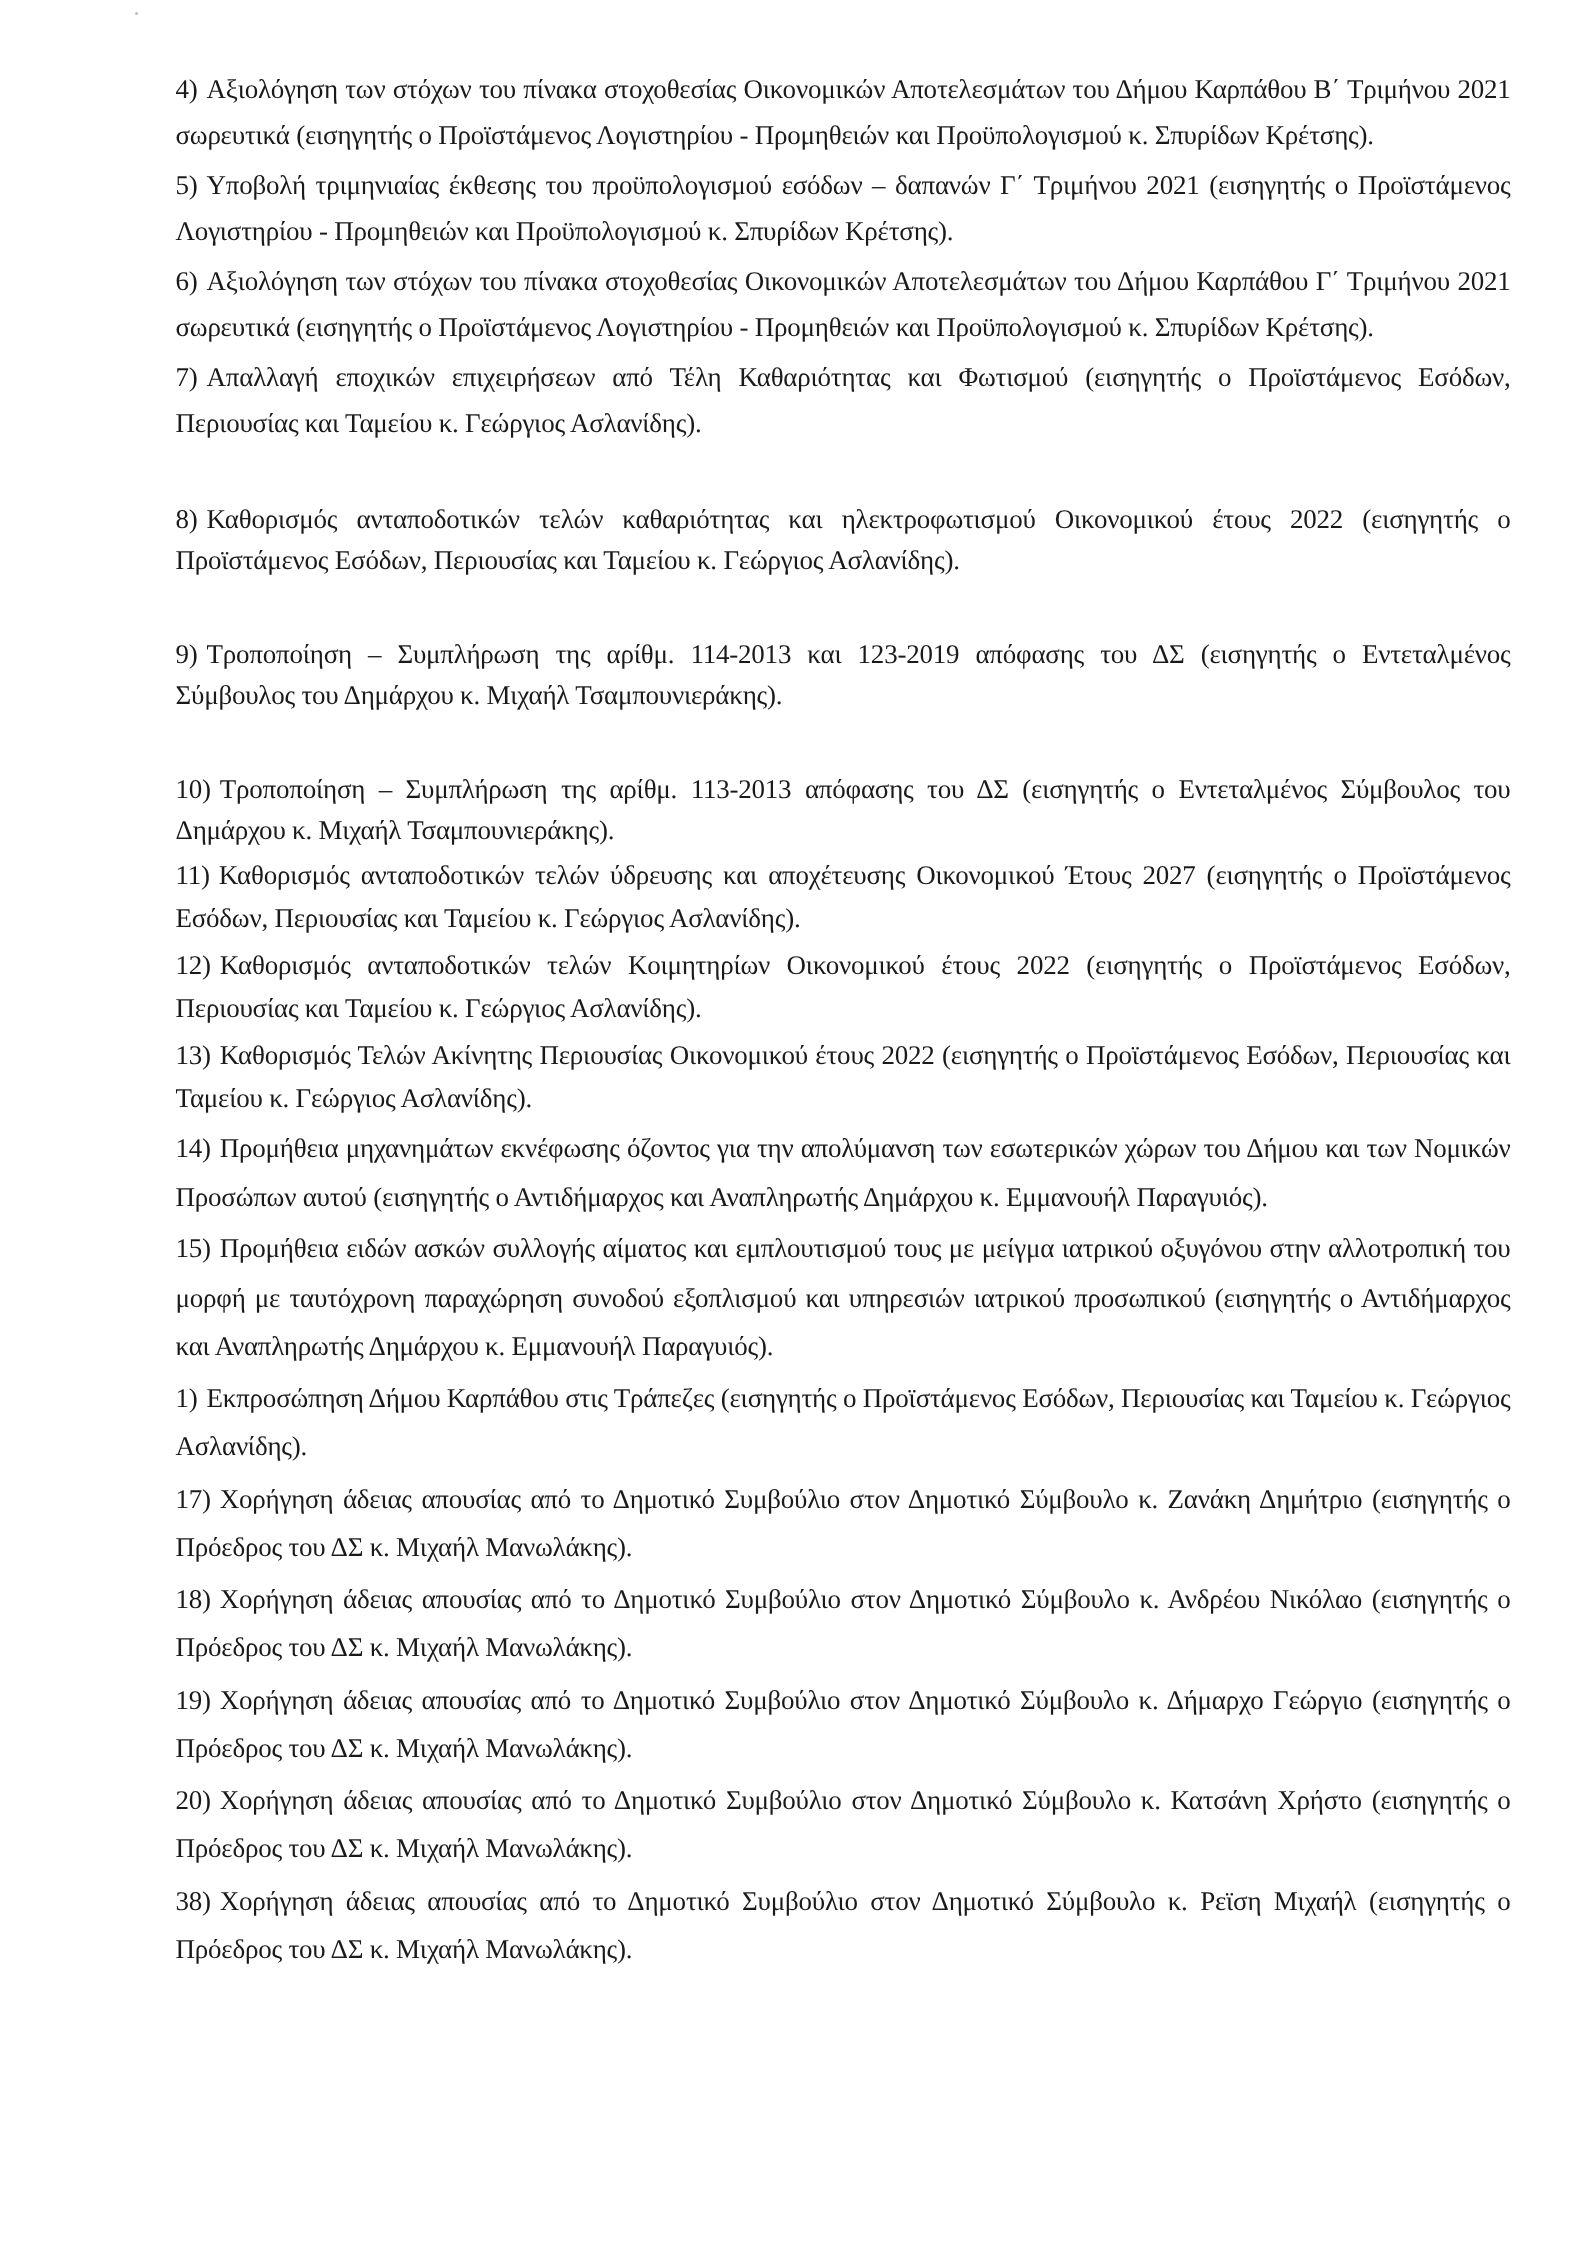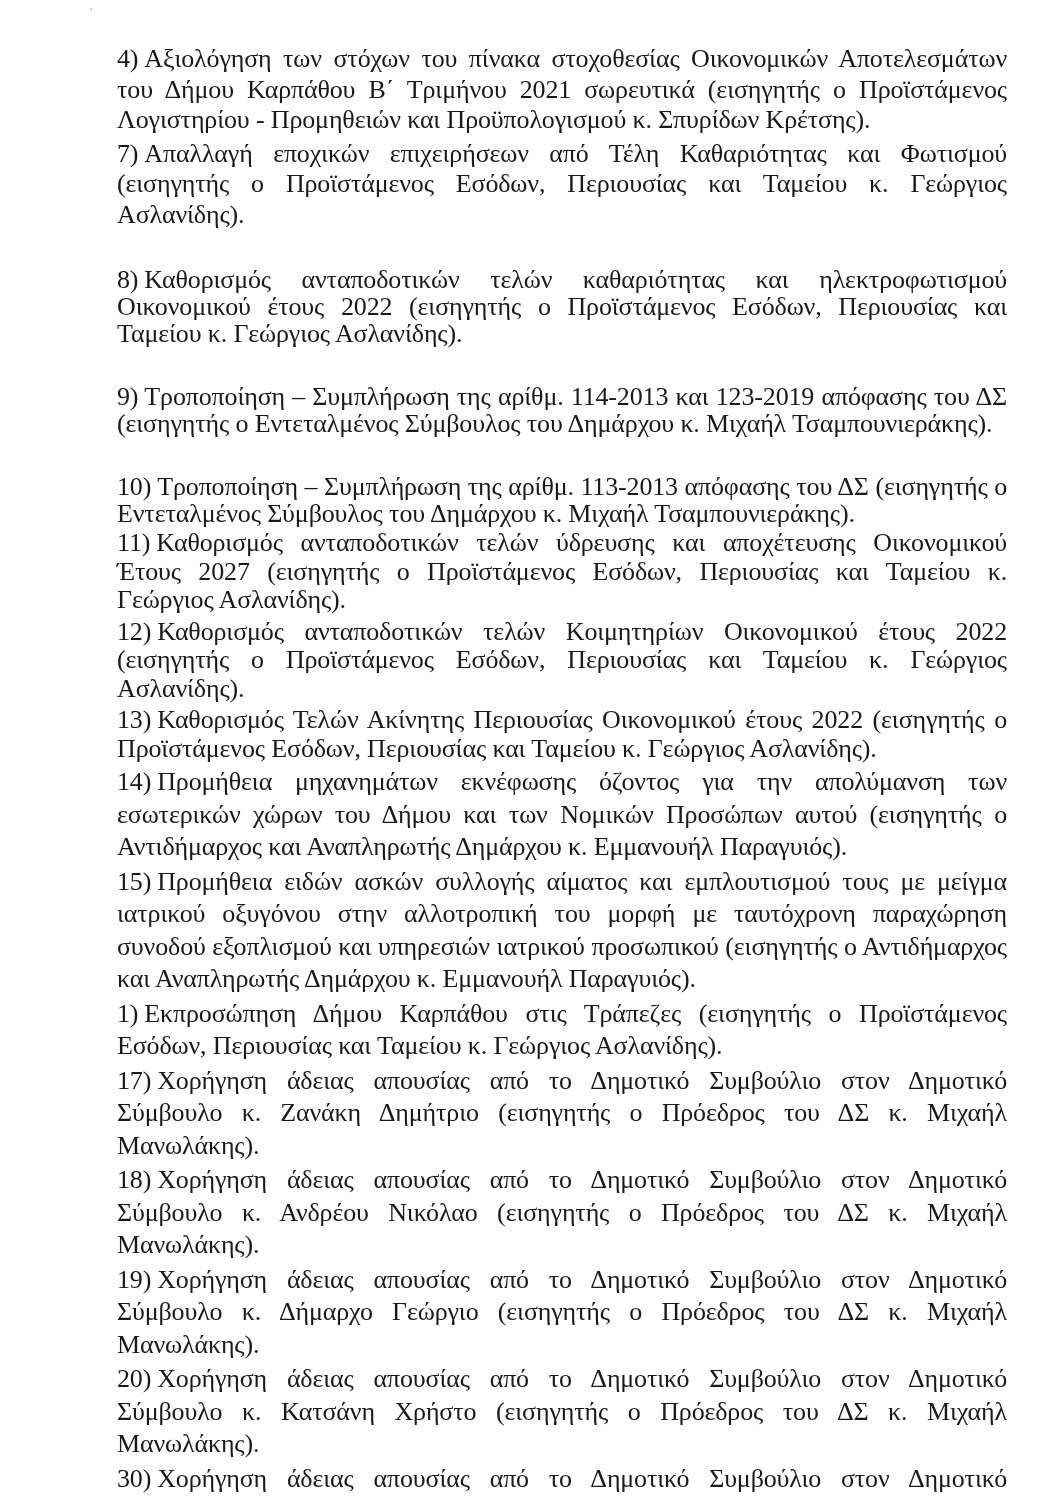--- a/index.html
+++ b/index.html
@@ -15,21 +15,21 @@
       font-family: "Liberation Serif", "DejaVu Serif", serif;
       color: #1a1a1a;
     }
     .page {
       position: absolute;
       left: 117px;
       top: 44px;
       width: 890px;
     }
     .item {
-      font-size: 26px;
+      font-size: 18px;
       line-height: 30.5px;
       text-align: justify;
       margin: 0 0 3px 0;
       letter-spacing: -0.15px;
     }
     .item.gap-before {
       margin-top: 20px;
     }
     .item.tight {
       line-height: 27px;
@@ -57,28 +57,30 @@
       border-radius: 1px;
     }
   </style>
 </head>
 <body>
 
 <div class="speck"></div>
 
 <div class="page">
   <p class="item"><span class="num">4)</span><span>Αξιολόγηση των στόχων του πίνακα στοχοθεσίας Οικονομικών Αποτελεσμάτων του Δήμου Καρπάθου Β΄ Τριμήνου 2021 σωρευτικά (εισηγητής ο Προϊστάμενος Λογιστηρίου - Προμηθειών και Προϋπολογισμού κ. Σπυρίδων Κρέτσης).</span></p>
+  <p class="item"><span class="num">5)</span><span>Υποβολή τριμηνιαίας έκθεσης του προϋπολογισμού εσόδων – δαπανών Γ΄ Τριμήνου 2021 (εισηγητής ο Προϊστάμενος Λογιστηρίου - Προμηθειών και Προϋπολογισμού κ. Σπυρίδων Κρέτσης).</span></p>
+  <p class="item"><span class="num">6)</span><span>Αξιολόγηση των στόχων του πίνακα στοχοθεσίας Οικονομικών Αποτελεσμάτων του Δήμου Καρπάθου Γ΄ Τριμήνου 2021 σωρευτικά (εισηγητής ο Προϊστάμενος Λογιστηρίου - Προμηθειών και Προϋπολογισμού κ. Σπυρίδων Κρέτσης).</span></p>
   <p class="item"><span class="num">7)</span><span>Απαλλαγή εποχικών επιχειρήσεων από Τέλη Καθαριότητας και Φωτισμού (εισηγητής ο Προϊστάμενος Εσόδων, Περιουσίας και Ταμείου κ. Γεώργιος Ασλανίδης).</span></p>
   <p class="item tight gap-before"><span class="num">8)</span><span>Καθορισμός ανταποδοτικών τελών καθαριότητας και ηλεκτροφωτισμού Οικονομικού έτους 2022 (εισηγητής ο Προϊστάμενος Εσόδων, Περιουσίας και Ταμείου κ. Γεώργιος Ασλανίδης).</span></p>
   <p class="item tight"><span class="num">9)</span><span>Τροποποίηση – Συμπλήρωση της αρίθμ. 114-2013 και 123-2019 απόφασης του ΔΣ (εισηγητής ο Εντεταλμένος Σύμβουλος του Δημάρχου κ. Μιχαήλ Τσαμπουνιεράκης).</span></p>
   <p class="item tight"><span class="num">10)</span><span>Τροποποίηση – Συμπλήρωση της αρίθμ. 113-2013 απόφασης του ΔΣ (εισηγητής ο Εντεταλμένος Σύμβουλος του Δημάρχου κ. Μιχαήλ Τσαμπουνιεράκης).</span></p>
   <p class="item tight2"><span class="num">11)</span><span>Καθορισμός ανταποδοτικών τελών ύδρευσης και αποχέτευσης Οικονομικού Έτους 2027 (εισηγητής ο Προϊστάμενος Εσόδων, Περιουσίας και Ταμείου κ. Γεώργιος Ασλανίδης).</span></p>
   <p class="item tight2"><span class="num">12)</span><span>Καθορισμός ανταποδοτικών τελών Κοιμητηρίων Οικονομικού έτους 2022 (εισηγητής ο Προϊστάμενος Εσόδων, Περιουσίας και Ταμείου κ. Γεώργιος Ασλανίδης).</span></p>
   <p class="item tight2"><span class="num">13)</span><span>Καθορισμός Τελών Ακίνητης Περιουσίας Οικονομικού έτους 2022 (εισηγητής ο Προϊστάμενος Εσόδων, Περιουσίας και Ταμείου κ. Γεώργιος Ασλανίδης).</span></p>
   <p class="item loose"><span class="num">14)</span><span>Προμήθεια μηχανημάτων εκνέφωσης όζοντος για την απολύμανση των εσωτερικών χώρων του Δήμου και των Νομικών Προσώπων αυτού (εισηγητής ο Αντιδήμαρχος και Αναπληρωτής Δημάρχου κ. Εμμανουήλ Παραγυιός).</span></p>
   <p class="item loose"><span class="num">15)</span><span>Προμήθεια ειδών ασκών συλλογής αίματος και εμπλουτισμού τους με μείγμα ιατρικού οξυγόνου στην αλλοτροπική του μορφή με ταυτόχρονη παραχώρηση συνοδού εξοπλισμού και υπηρεσιών ιατρικού προσωπικού (εισηγητής ο Αντιδήμαρχος και Αναπληρωτής Δημάρχου κ. Εμμανουήλ Παραγυιός).</span></p>
   <p class="item loose"><span class="num">1)</span><span>Εκπροσώπηση Δήμου Καρπάθου στις Τράπεζες (εισηγητής ο Προϊστάμενος Εσόδων, Περιουσίας και Ταμείου κ. Γεώργιος Ασλανίδης).</span></p>
   <p class="item loose"><span class="num">17)</span><span>Χορήγηση άδειας απουσίας από το Δημοτικό Συμβούλιο στον Δημοτικό Σύμβουλο κ. Ζανάκη Δημήτριο (εισηγητής ο Πρόεδρος του ΔΣ κ. Μιχαήλ Μανωλάκης).</span></p>
   <p class="item loose"><span class="num">18)</span><span>Χορήγηση άδειας απουσίας από το Δημοτικό Συμβούλιο στον Δημοτικό Σύμβουλο κ. Ανδρέου Νικόλαο (εισηγητής ο Πρόεδρος του ΔΣ κ. Μιχαήλ Μανωλάκης).</span></p>
   <p class="item loose"><span class="num">19)</span><span>Χορήγηση άδειας απουσίας από το Δημοτικό Συμβούλιο στον Δημοτικό Σύμβουλο κ. Δήμαρχο Γεώργιο (εισηγητής ο Πρόεδρος του ΔΣ κ. Μιχαήλ Μανωλάκης).</span></p>
   <p class="item loose"><span class="num">20)</span><span>Χορήγηση άδειας απουσίας από το Δημοτικό Συμβούλιο στον Δημοτικό Σύμβουλο κ. Κατσάνη Χρήστο (εισηγητής ο Πρόεδρος του ΔΣ κ. Μιχαήλ Μανωλάκης).</span></p>
-  <p class="item loose"><span class="num">30)</span><span>Χορήγηση άδειας απουσίας από το Δημοτικό Συμβούλιο στον Δημοτικό Σύμβουλο κ. Ρεϊση Μιχαήλ (εισηγητής ο Πρόεδρος του ΔΣ κ. Μιχαήλ Μανωλάκης).</span></p>
+  <p class="item loose"><span class="num">38)</span><span>Χορήγηση άδειας απουσίας από το Δημοτικό Συμβούλιο στον Δημοτικό Σύμβουλο κ. Ρεϊση Μιχαήλ (εισηγητής ο Πρόεδρος του ΔΣ κ. Μιχαήλ Μανωλάκης).</span></p>
 </div>
 
 </body></html>

